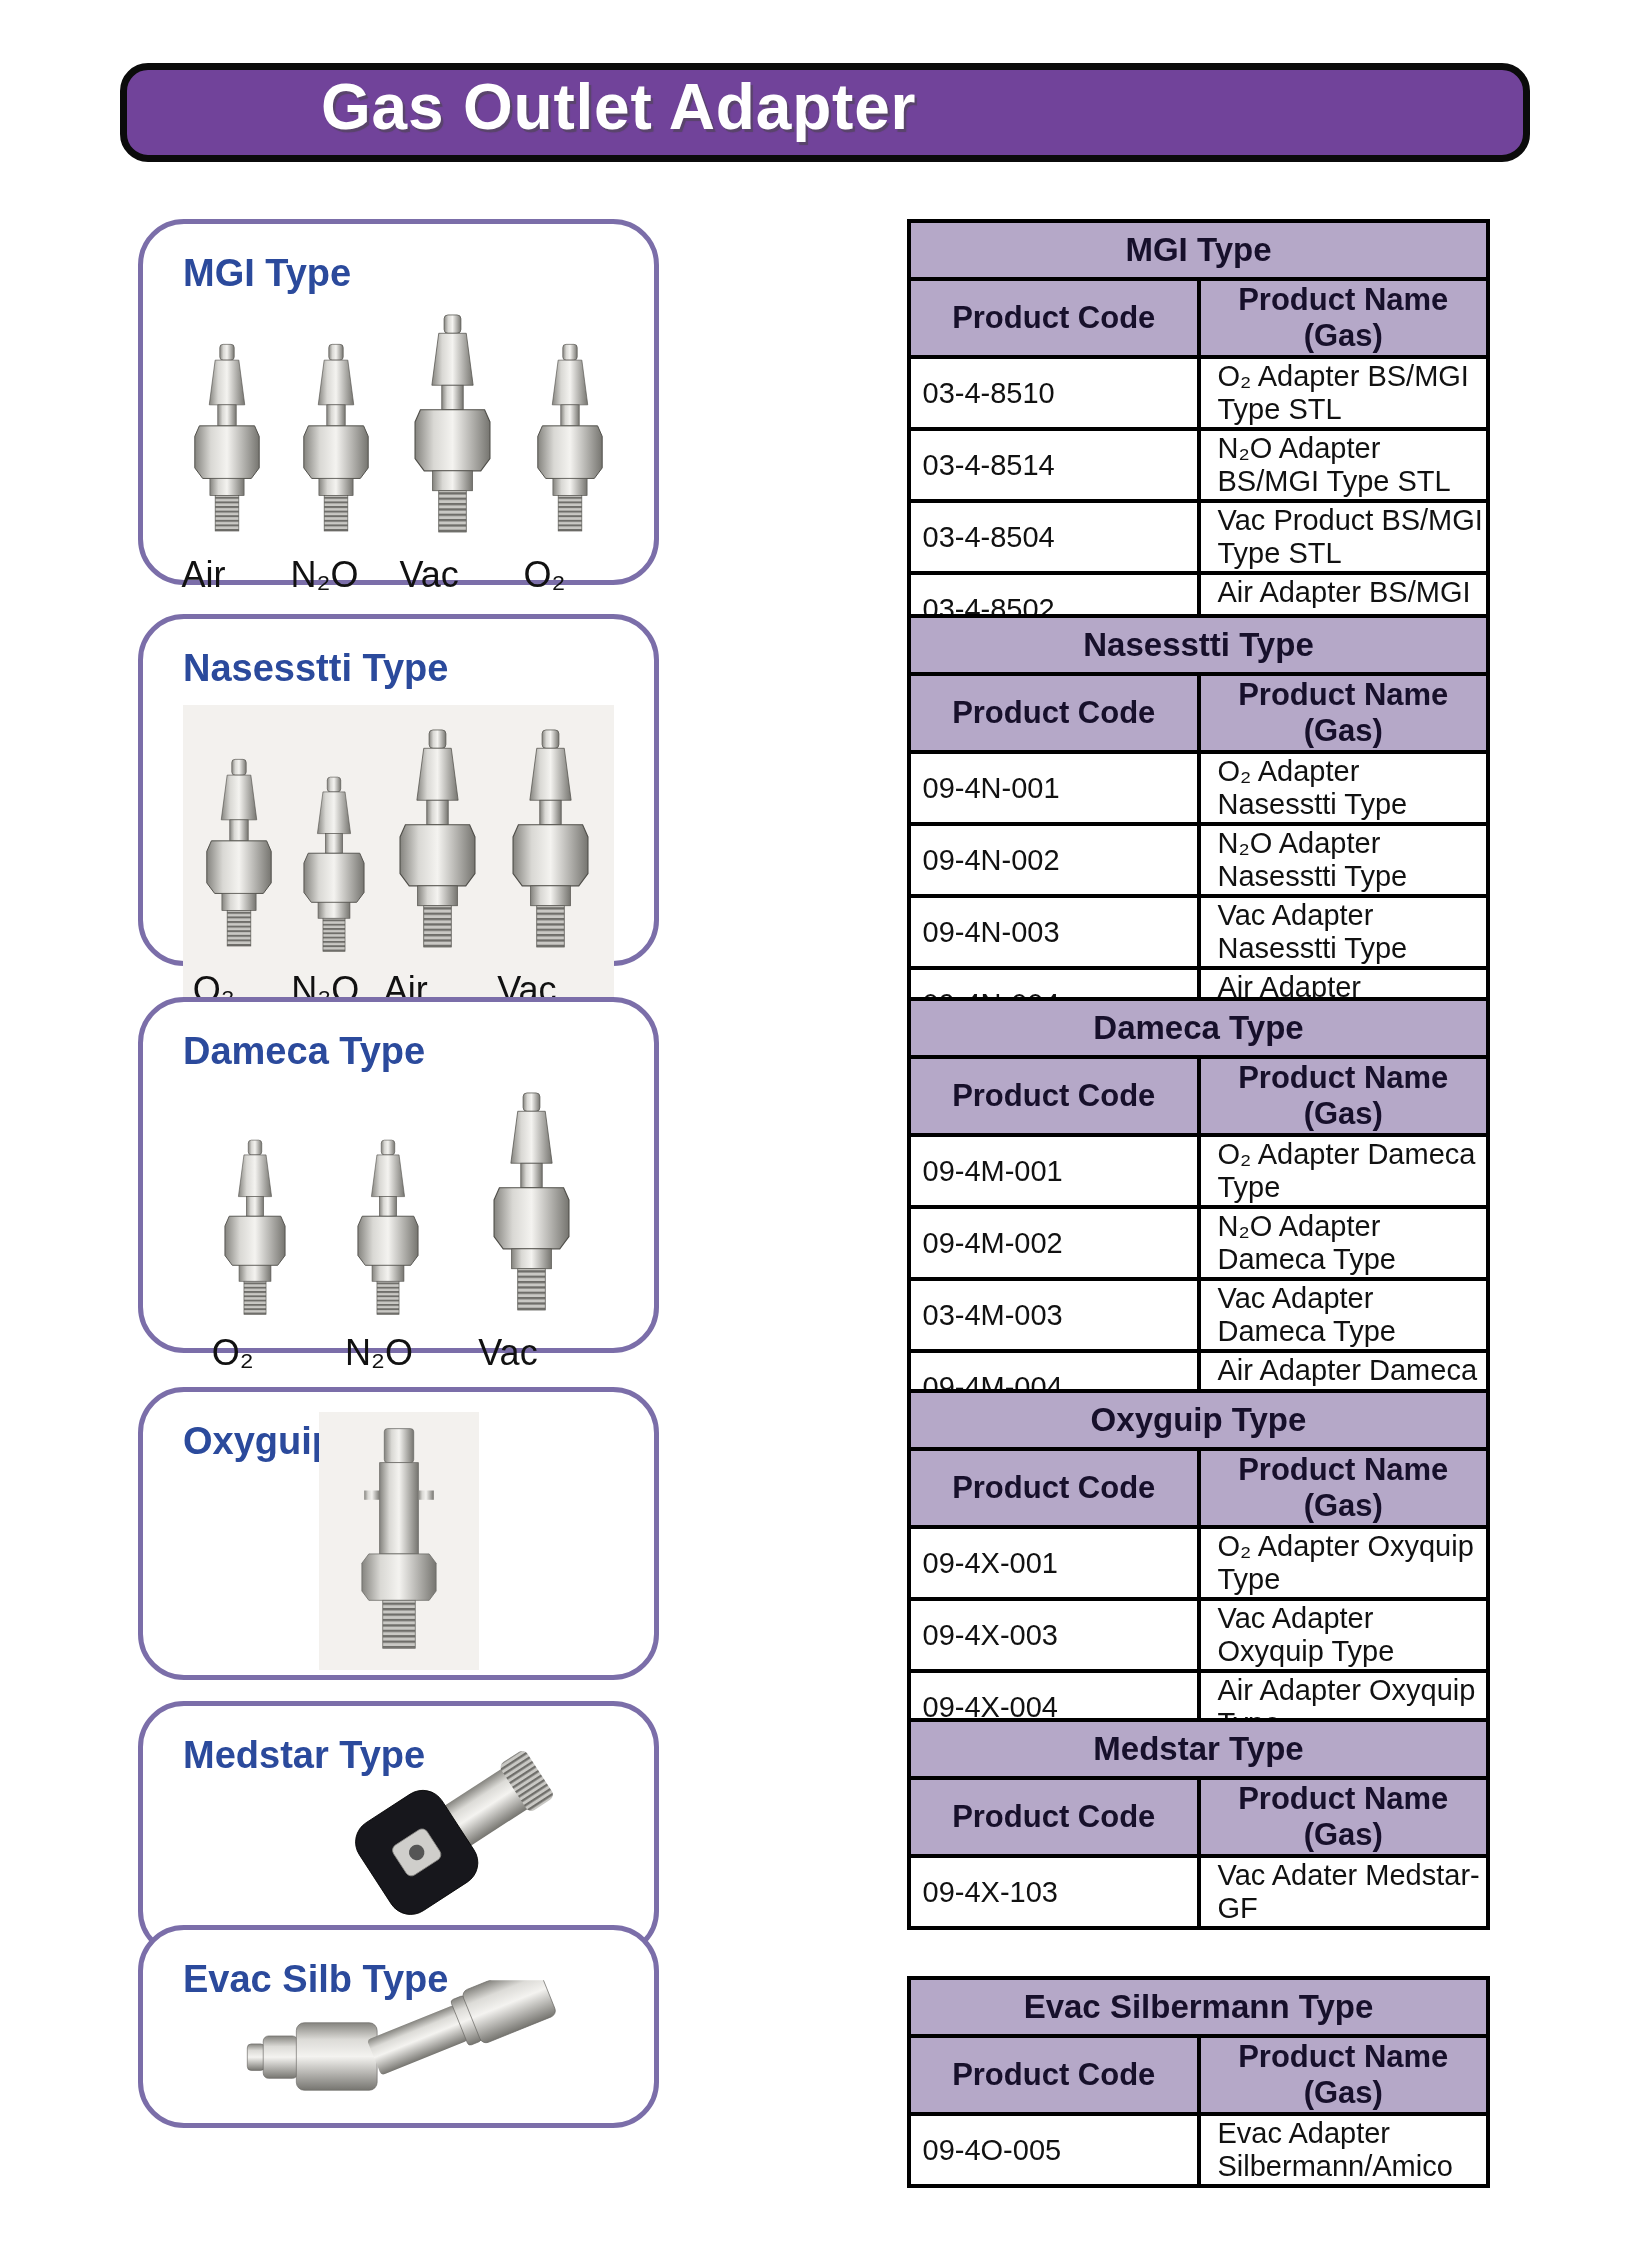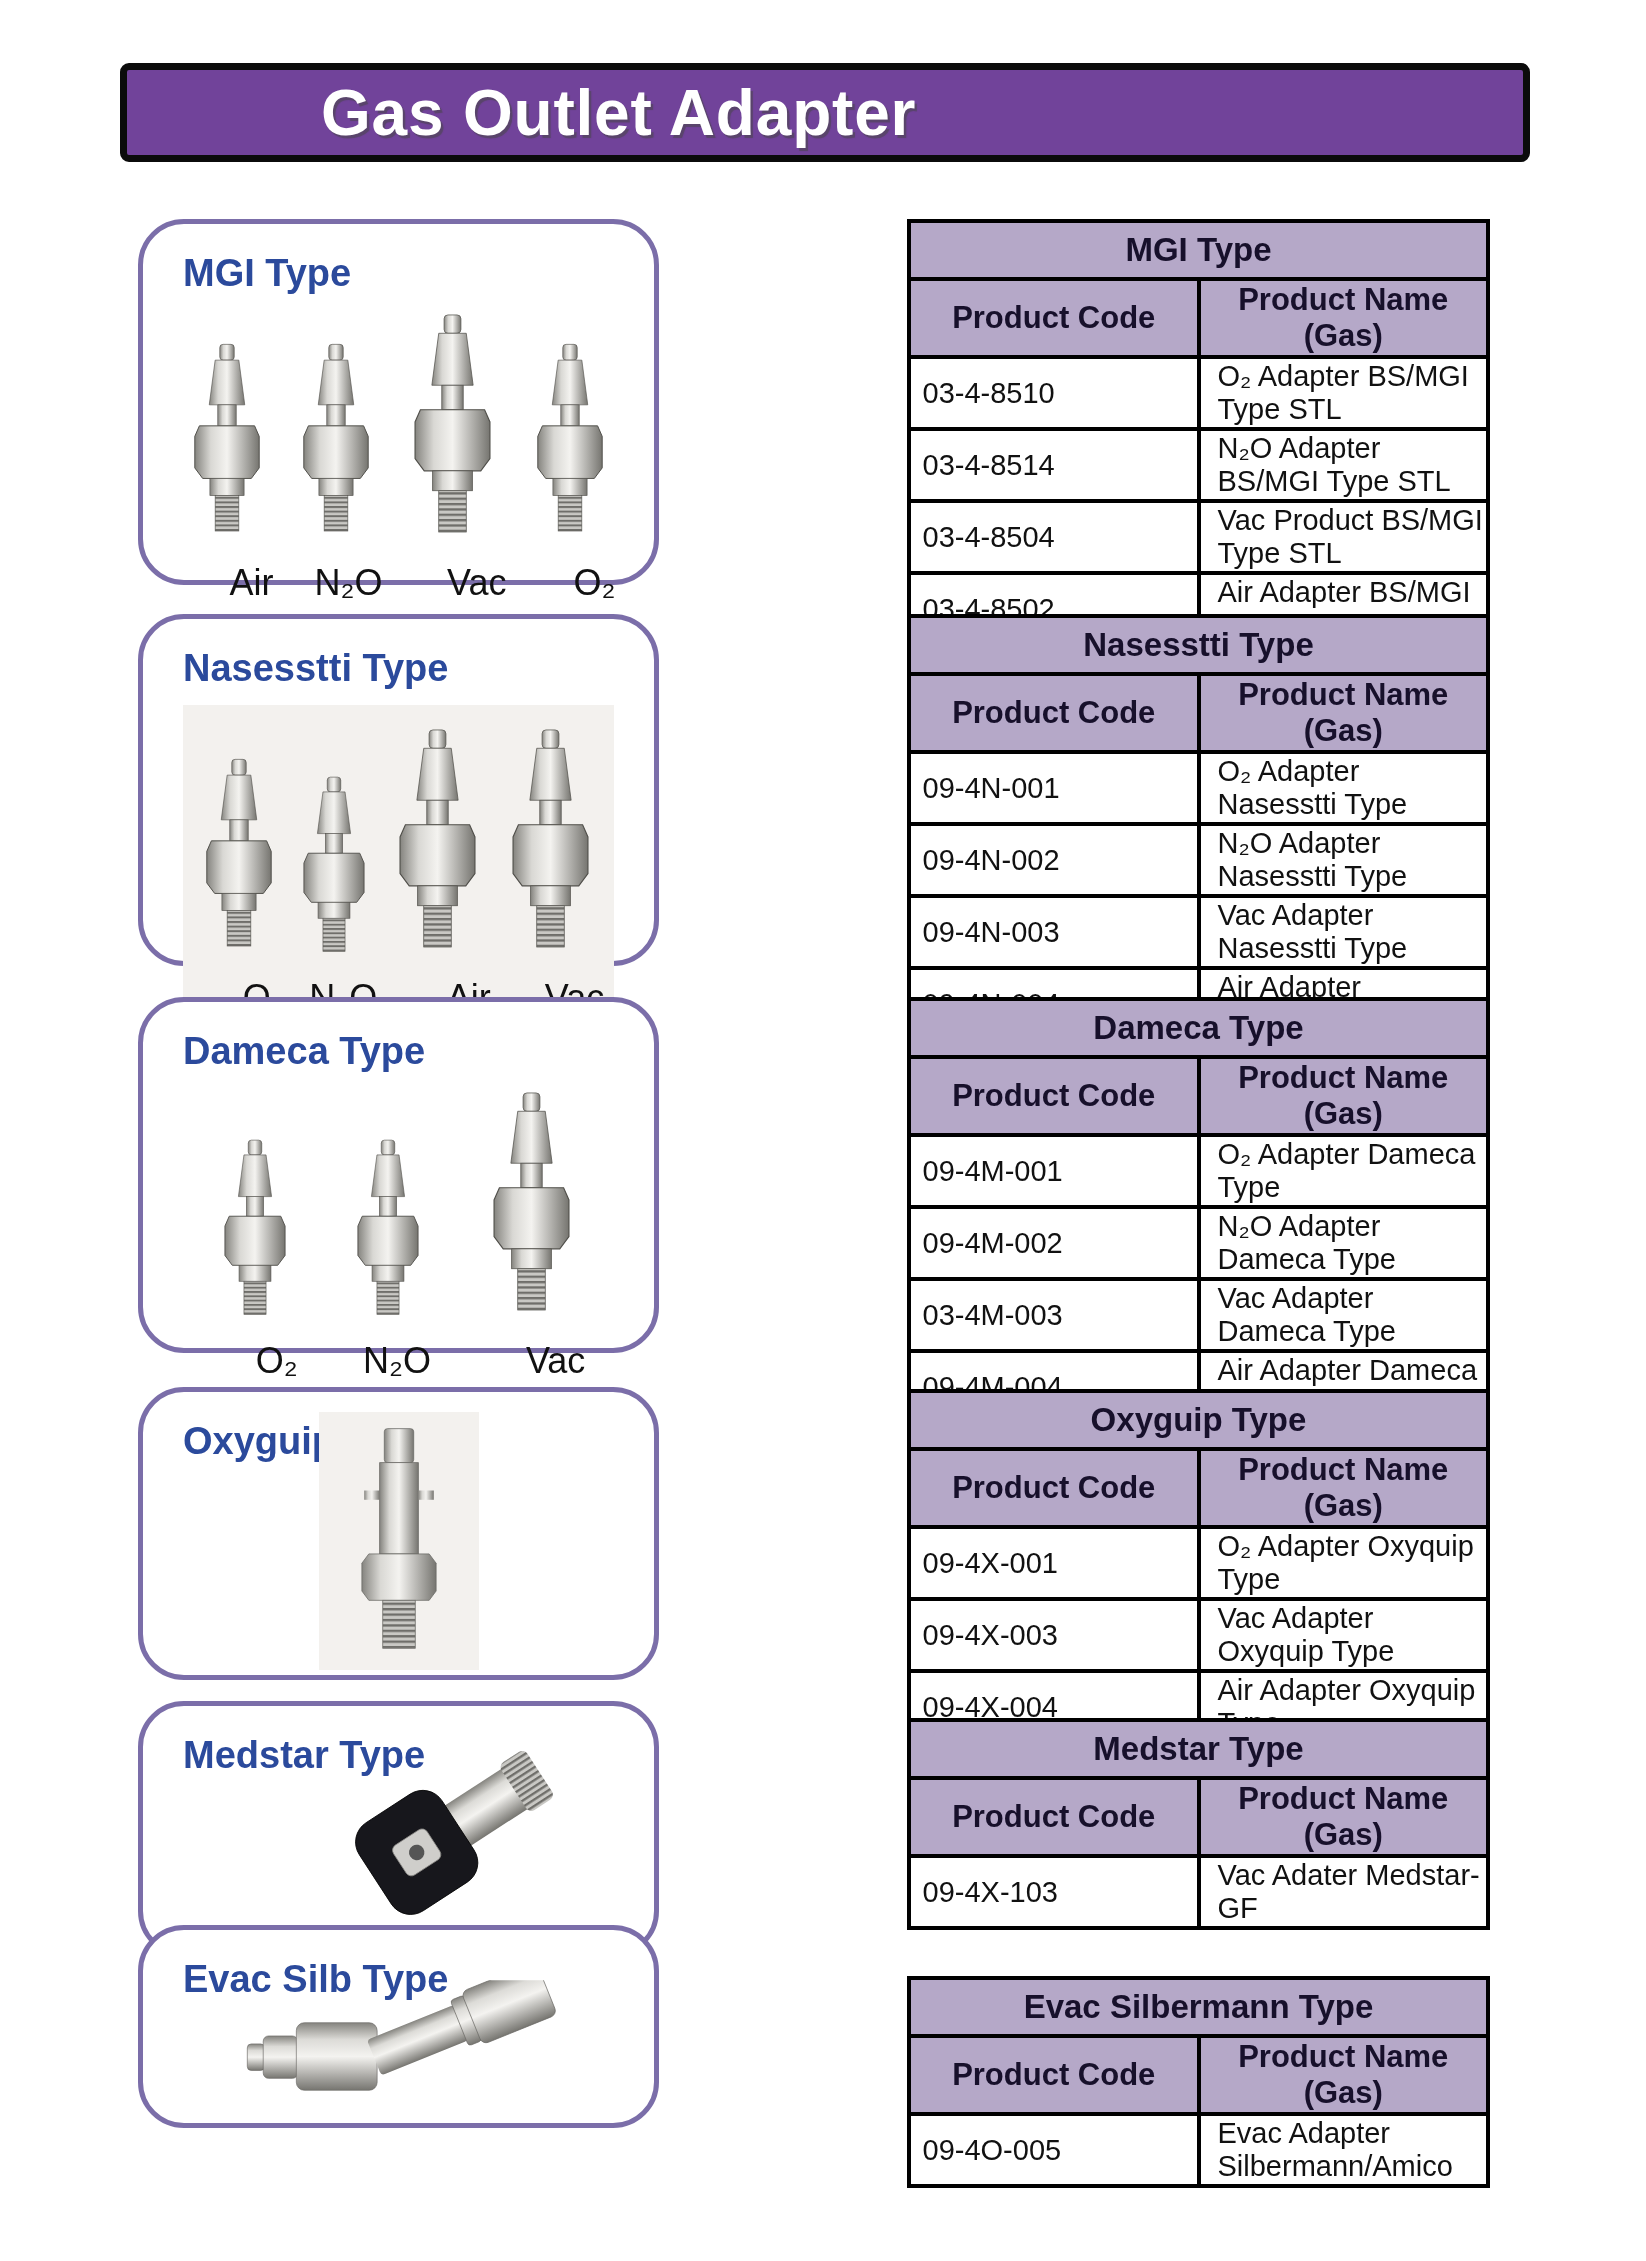--- a/index.html
+++ b/index.html
@@ -4,22 +4,22 @@
 <style>
   html,body { margin:0; padding:0; background:#ffffff; }
   .page {
     position:relative; width:1646px; height:2261px; background:#ffffff;
     font-family:"Liberation Sans","DejaVu Sans",sans-serif; overflow:hidden;
   }
 
   
   .banner {
     position:absolute; left:120px; top:63px; width:1410px; height:99px;
-    background:#71439a; border:7.4px solid #0b0b0b; border-radius:9px;
-    box-sizing:border-box; display:flex; align-items:center;
+    background:#71439a; border:7.4px solid #0b0b0b; border-radius:28px;
+    box-sizing:border-box; display:flex; align-items:flex-start;
   }
   .banner-title {
     color:#ffffff; font-size:64px; font-weight:bold; padding-left:194px;
     letter-spacing:0.8px; text-shadow:2.5px 2.5px 0.8px rgba(70,70,70,.55);
     white-space:nowrap;
   }
 
   
   .pbox {
     position:absolute; left:138px; width:521px; box-sizing:border-box;
@@ -27,21 +27,21 @@
   }
   .pbox-title {
     color:#2b4a9c; font-weight:bold; font-size:38px; padding:28px 0 0 40px;
     white-space:nowrap;
   }
   .photo-row {
     display:flex; justify-content:space-evenly; align-items:flex-end;
     margin:11.5px 21.4px 0;
   }
   .photo-row.carded { background:#f3f1ee; margin:15px 40px 0; padding:16.5px 3.3px 6.6px; }
-  .gas-col { display:flex; flex-direction:column; align-items:flex-end; gap:19px; }
+  .gas-col { display:flex; flex-direction:column; align-items:flex-start; gap:11px; }
   .gas-label { font-size:36px; color:#111111; }
   .adapter      { width:92px; height:208px; overflow:visible; }
   .adapter-sm   { width:86px; height:185px; overflow:visible; }
   .adapter-lg   { width:107px; height:236px; overflow:visible; }
   .photo-single { display:flex; justify-content:center; }
   .oxy-card { background:#f3f1ee; padding:11.5px 18px; }
   .oxy-photo    { width:124px; height:232px; overflow:visible; }
   .medstar-photo{ width:247px; height:194px; overflow:visible; }
   .evac-photo   { width:387px; height:153px; overflow:visible; }
 

